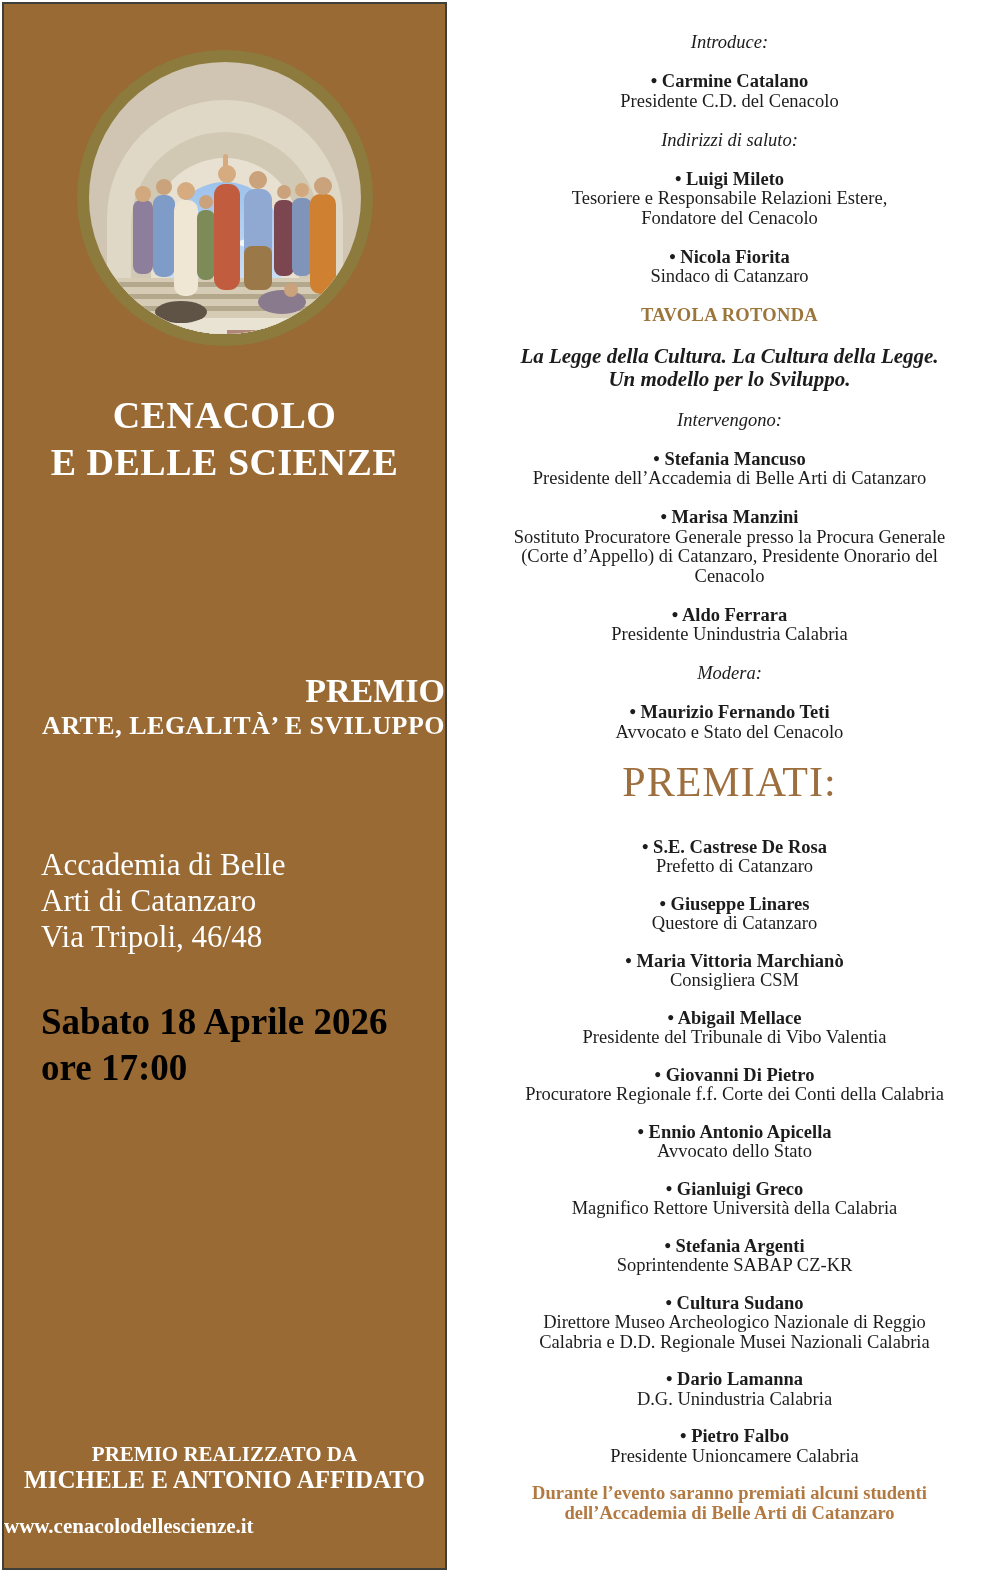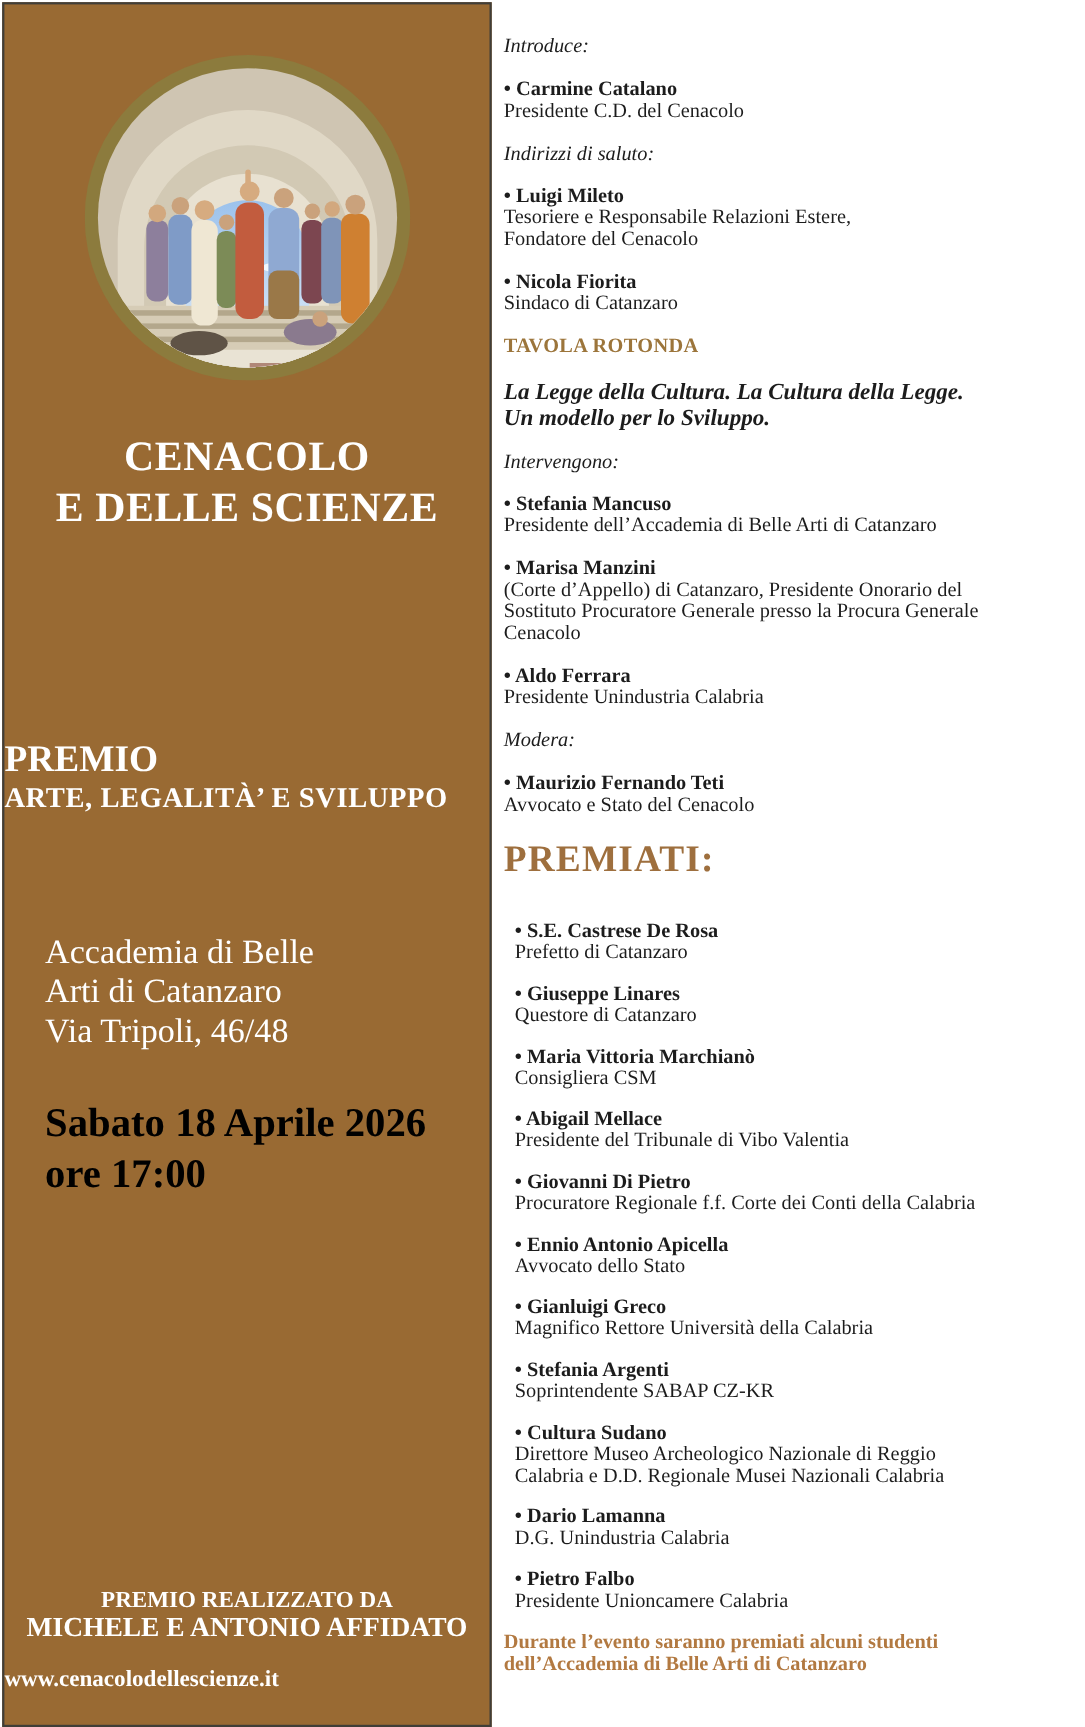--- a/index.html
+++ b/index.html
@@ -12,44 +12,44 @@
     position:absolute;left:2px;top:2px;width:441px;height:1564px;
     background:#996A33;border:2px solid #403E38;
   }
   .medallion{position:absolute;left:73px;top:46px;width:296px;height:296px;}
   .org-title{
     position:absolute;left:0;top:388px;width:100%;margin:0;
     text-align:center;color:#ffffff;font-weight:bold;font-size:38px;line-height:47px;
     letter-spacing:.5px;
   }
   .org-title span{display:block;}
-  .award{position:absolute;left:0;top:668px;width:100%;text-align:left;color:#fff;font-weight:bold;}
+  .award{position:absolute;left:0;top:668px;width:100%;text-align:right;color:#fff;font-weight:bold;}
   .award .l1{display:block;font-size:34px;line-height:38px;}
   .award .l2{display:block;font-size:26px;line-height:32px;letter-spacing:.5px;}
   .venue{position:absolute;left:37px;top:843px;color:#fff;font-weight:normal;font-size:31px;line-height:36px;}
   .venue span{display:block;}
   .datetime{position:absolute;left:37px;top:995px;color:#000000;font-weight:bold;font-size:37px;line-height:46px;}
   .datetime span{display:block;}
   .credits{position:absolute;left:0;top:1438px;width:100%;text-align:center;color:#fff;font-weight:bold;}
   .credits .l1{display:block;font-size:21px;line-height:24px;}
   .credits .l2{display:block;font-size:25px;line-height:28px;}
   .website{position:absolute;left:0;top:1510px;width:100%;text-align:left;color:#fff;font-weight:bold;font-size:21px;}
   
   .program{
-    position:absolute;left:458px;top:33px;width:505px;
-    font-size:18.5px;line-height:19.5px;white-space:nowrap;
+    position:absolute;left:477px;top:33px;width:505px;
+    font-size:18.5px;line-height:19.5px;white-space:nowrap;text-align:center;
   }
   .block{margin:0 0 19.5px 0;}
   .label{font-style:italic;}
   .person .name{font-weight:bold;}
   .accent-heading{font-weight:bold;color:#9C753B;letter-spacing:.3px;}
   .round-title{font-weight:bold;font-style:italic;font-size:21px;line-height:23px;}
   .round-title span{display:block;}
   .premiati-heading{
-    font-weight:bold;color:#9E6F3E;font-size:34px;line-height:40px;letter-spacing:1px;
+    font-weight:normal;color:#9E6F3E;font-size:42px;line-height:40px;letter-spacing:1px;
     margin:12px 0 36px 0;
   }
   .premiati-list{padding-left:10px;}
   .premiati-list .person{margin-bottom:18px;margin-top:12px;}
   .footer-note{font-weight:bold;color:#B27941;margin-top:2px;}
   .footer-note span{display:block;}
   .line{display:block;}
 </style>
 </head>
 <body>
@@ -179,22 +179,22 @@
 
     <div class="block label">Intervengono:</div>
 
     <div class="block person">
       <span class="name line">• Stefania Mancuso</span>
       <span class="role line">Presidente dell’Accademia di Belle Arti di Catanzaro</span>
     </div>
 
     <div class="block person">
       <span class="name line">• Marisa Manzini</span>
+      <span class="role line">Sostituto Procuratore Generale presso la Procura Generale</span>
       <span class="role line">(Corte d’Appello) di Catanzaro, Presidente Onorario del</span>
-      <span class="role line">Sostituto Procuratore Generale presso la Procura Generale</span>
       <span class="role line">Cenacolo</span>
     </div>
 
     <div class="block person">
       <span class="name line">• Aldo Ferrara</span>
       <span class="role line">Presidente Unindustria Calabria</span>
     </div>
 
     <div class="block label">Modera:</div>
 

